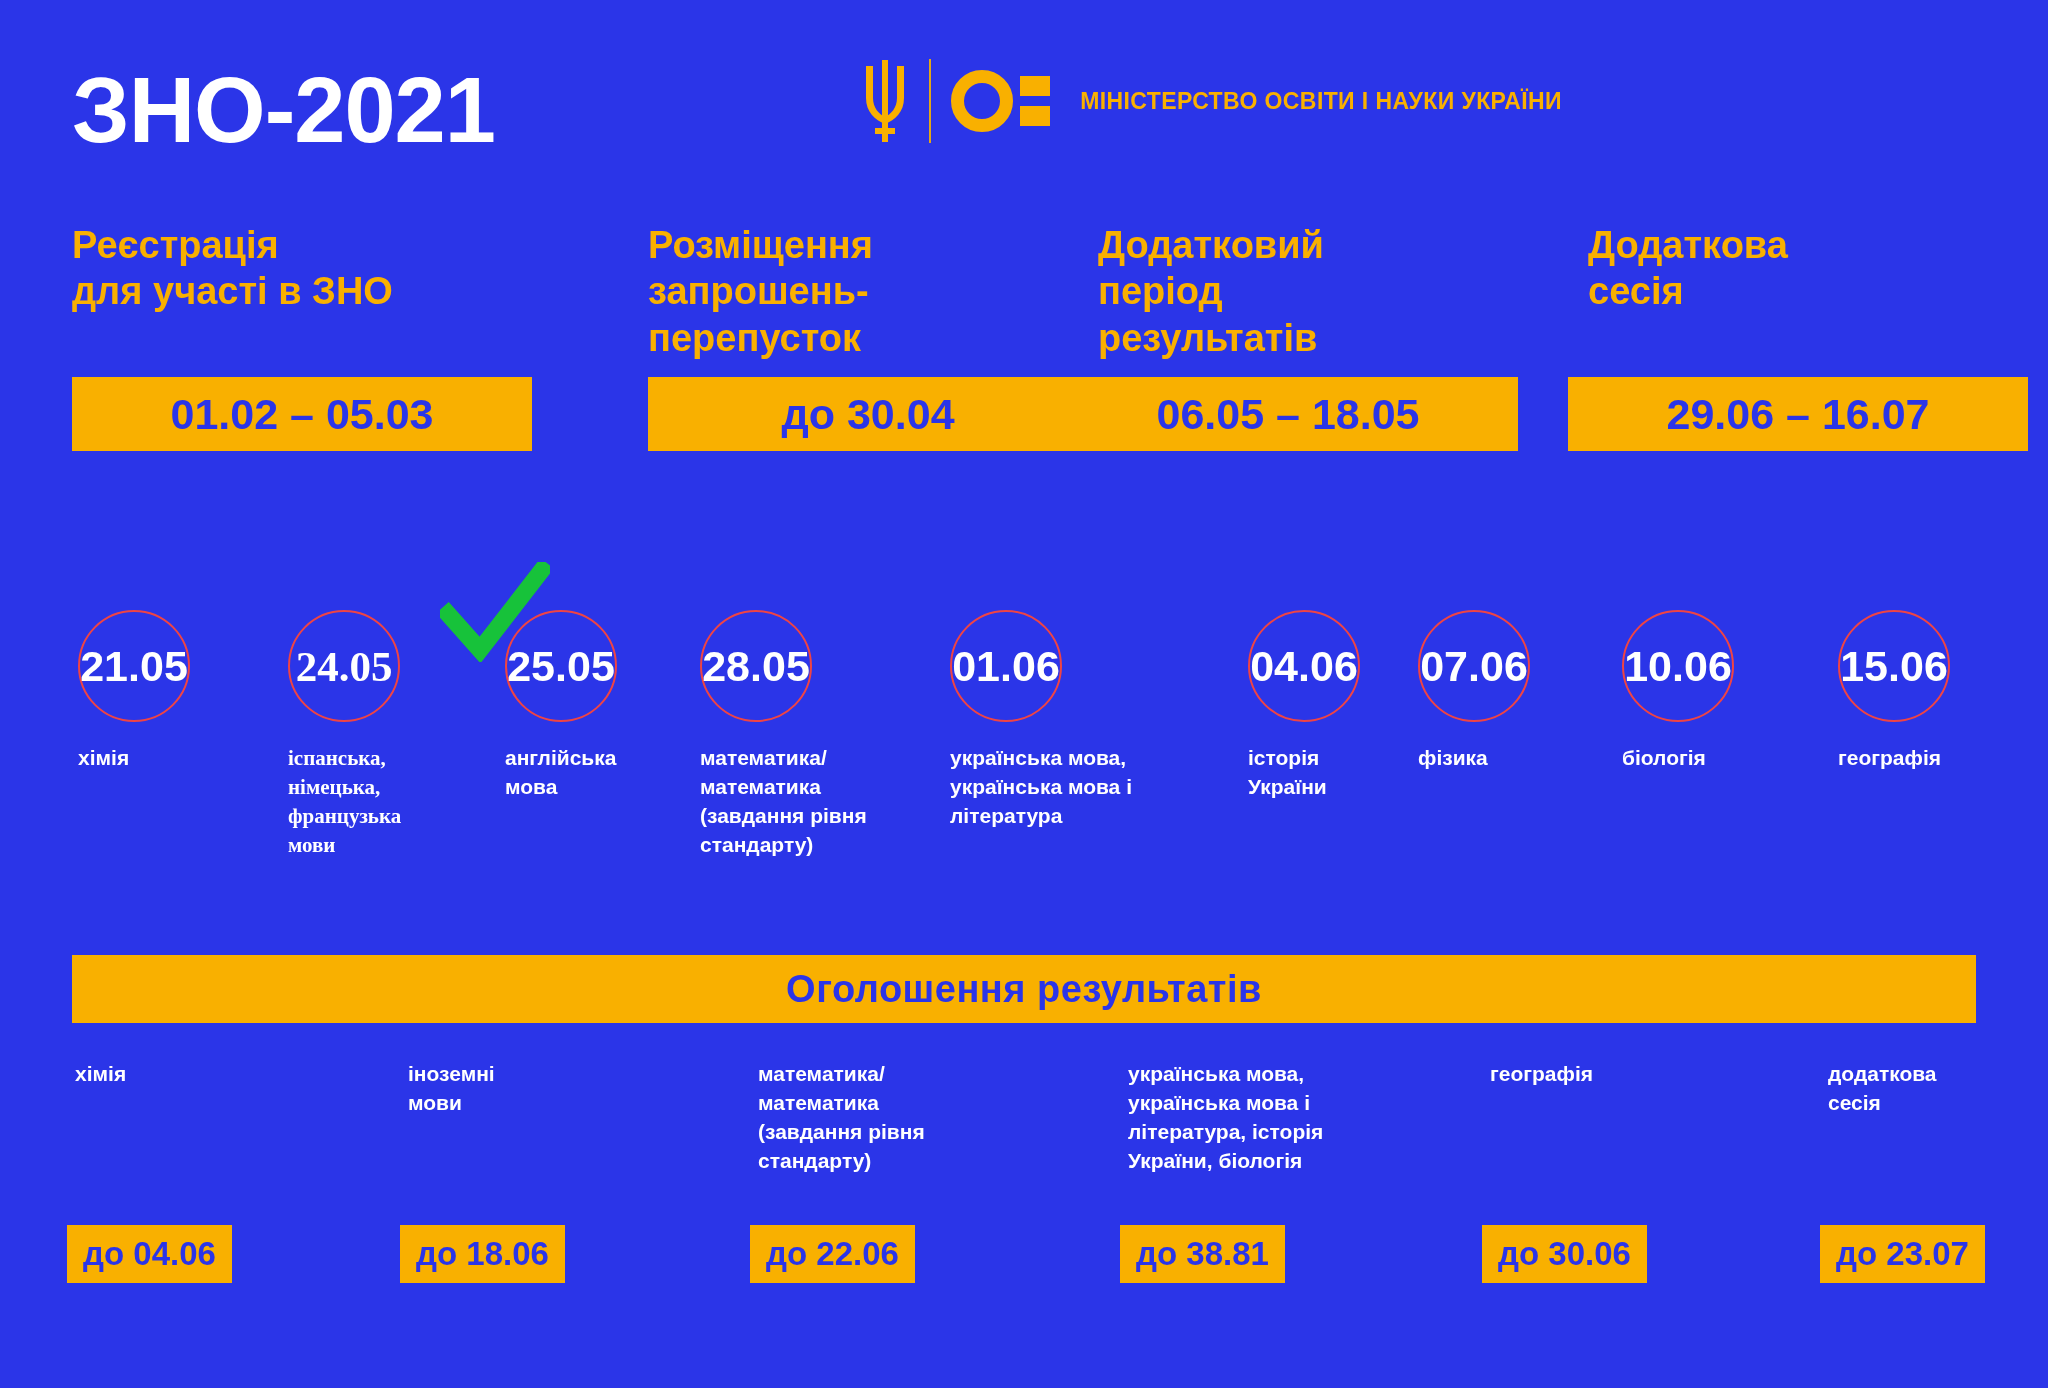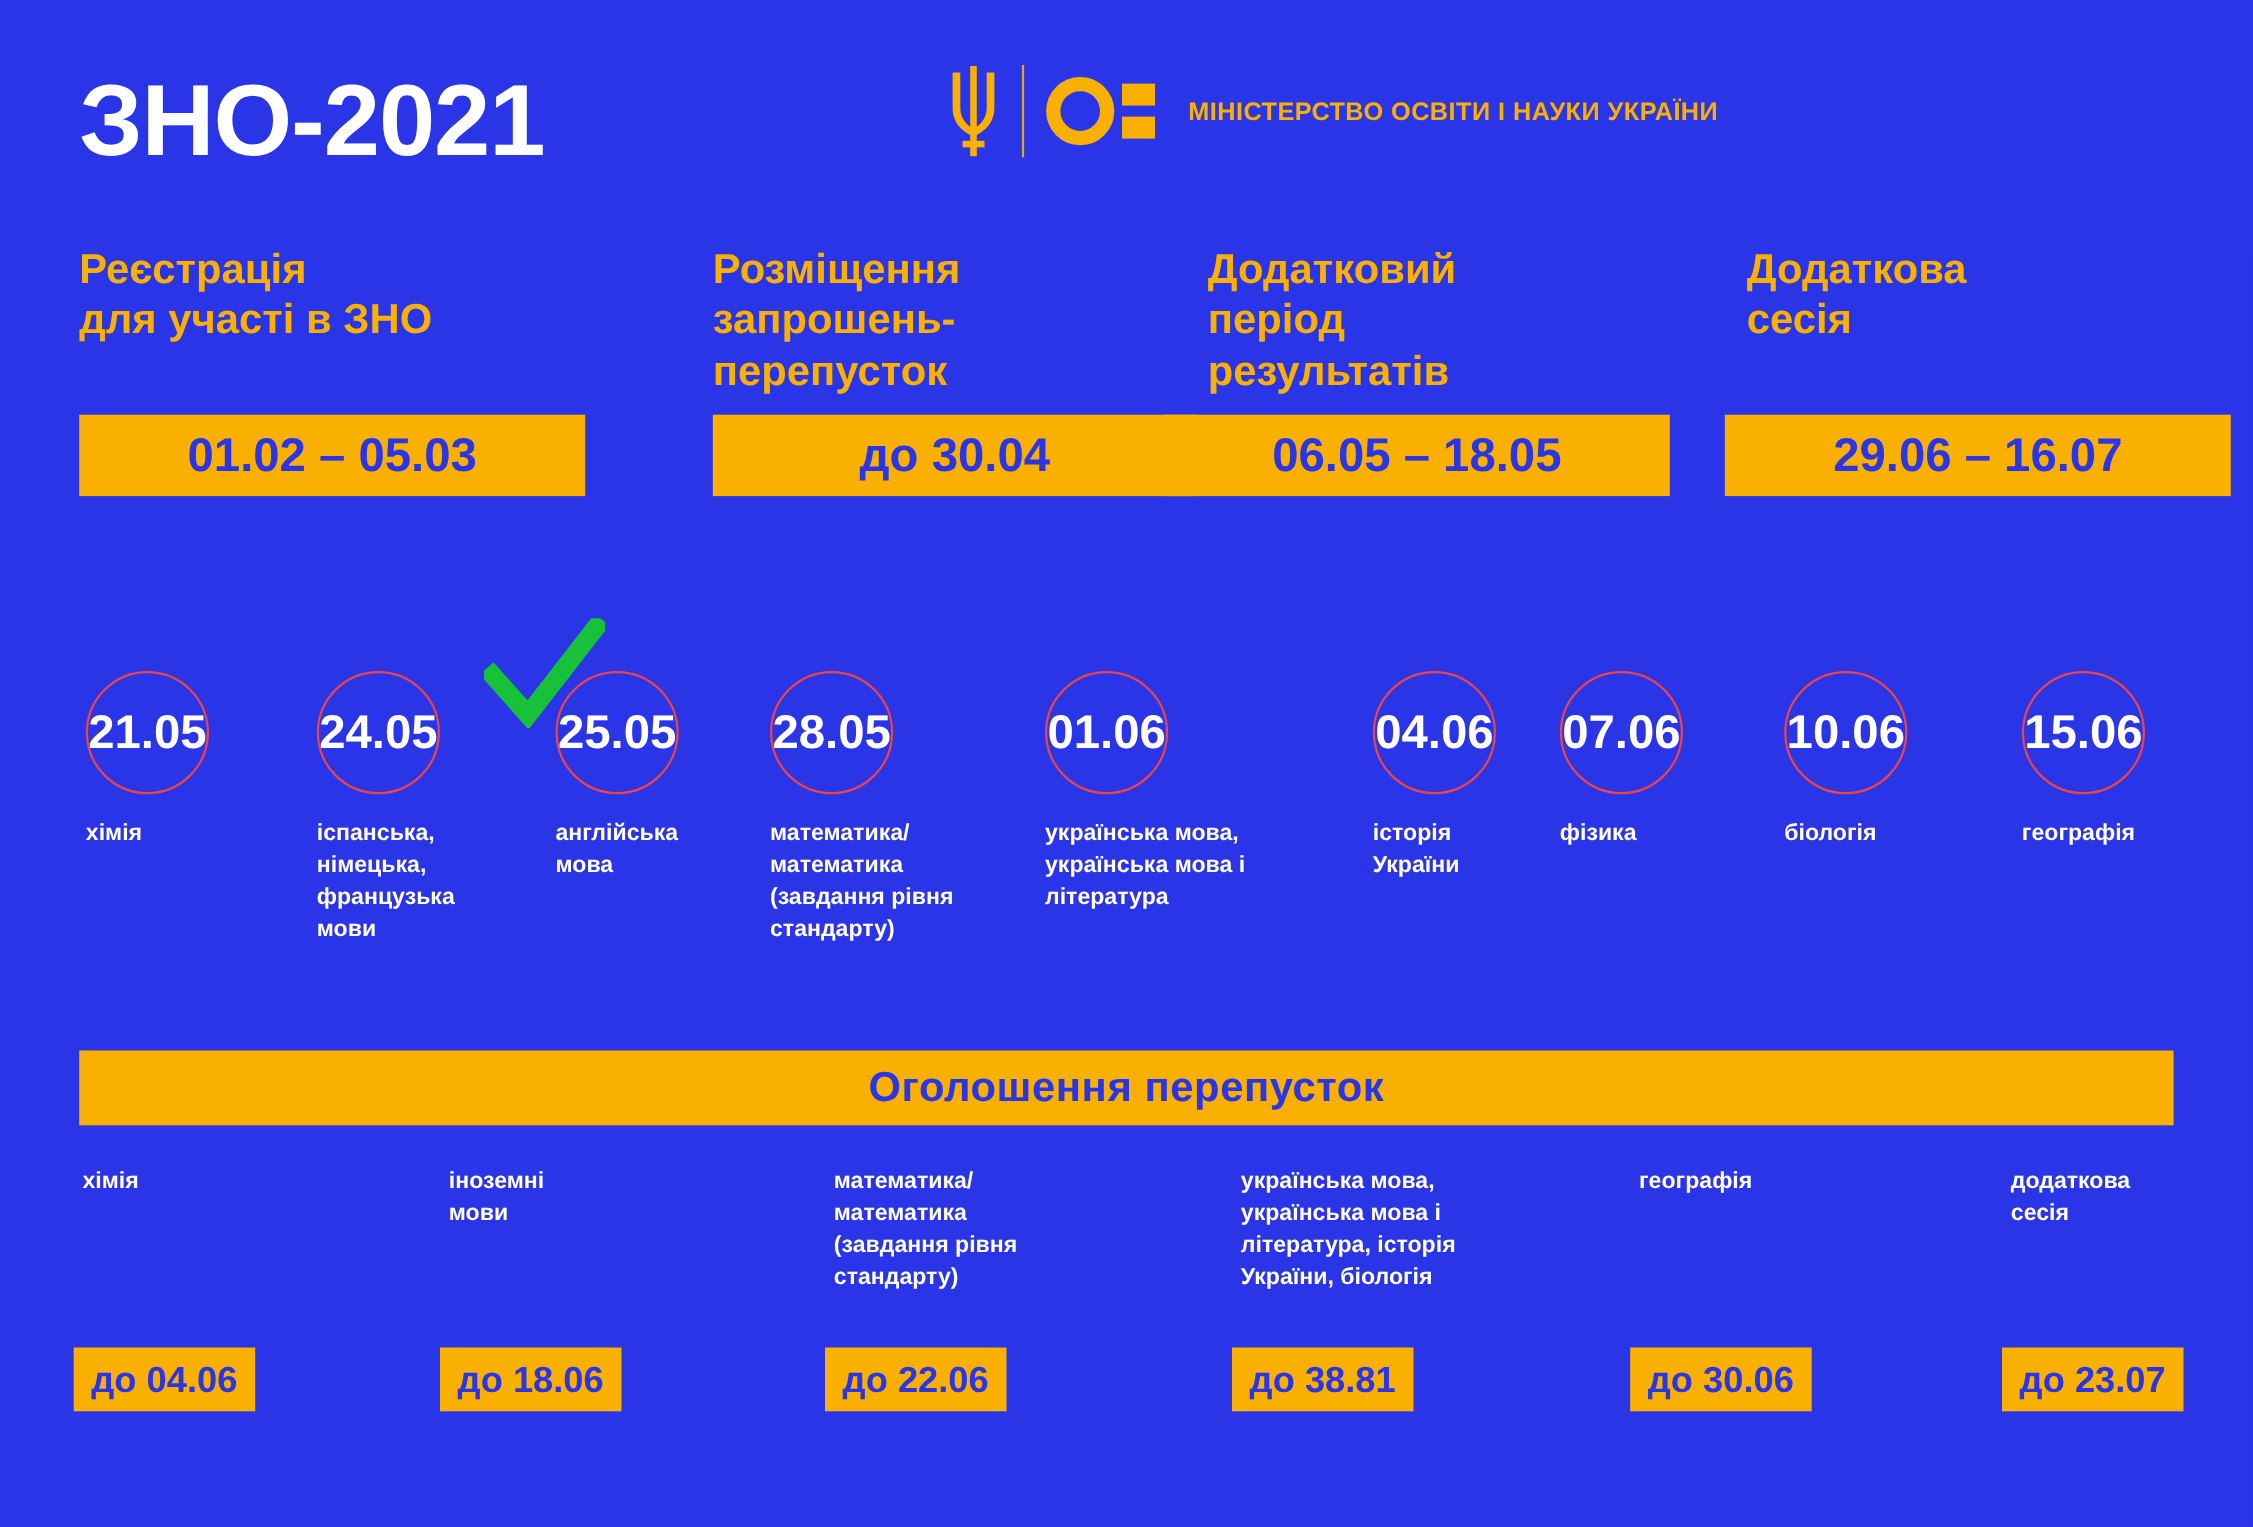--- a/index.html
+++ b/index.html
@@ -280,21 +280,21 @@
     </svg>
   </div>
 
   <div class="exams">
 
     <div class="exam" style="left:78px; width:140px;">
       <div class="exam-circle">21.05</div>
       <div class="exam-label">хімія</div>
     </div>
 
-    <div class="exam" style="left:288px; width:170px;">
+    <div class="exam" style="left:288px; width:170px;font-family:Liberation Serif, serif;">
       <div class="exam-circle">24.05</div>
       <div class="exam-label">іспанська,
 німецька,
 французька
 мови</div>
     </div>
 
     <div class="exam" style="left:505px; width:175px;">
       <div class="exam-circle">25.05</div>
       <div class="exam-label">англійська
@@ -331,21 +331,21 @@
       <div class="exam-circle">10.06</div>
       <div class="exam-label">біологія</div>
     </div>
 
     <div class="exam" style="left:1838px; width:160px;">
       <div class="exam-circle">15.06</div>
       <div class="exam-label">географія</div>
     </div>
   </div>
 
-  <div class="results-banner">Оголошення перепусток</div>
+  <div class="results-banner">Оголошення результатів</div>
 
   <div class="results">
 
     <div class="result-col" style="left:75px; width:210px;">
       <div class="result-label">хімія</div>
       <div class="result-badge" style="left:-8px;">до 04.06</div>
     </div>
 
     <div class="result-col" style="left:408px; width:230px;">
       <div class="result-label">іноземні

